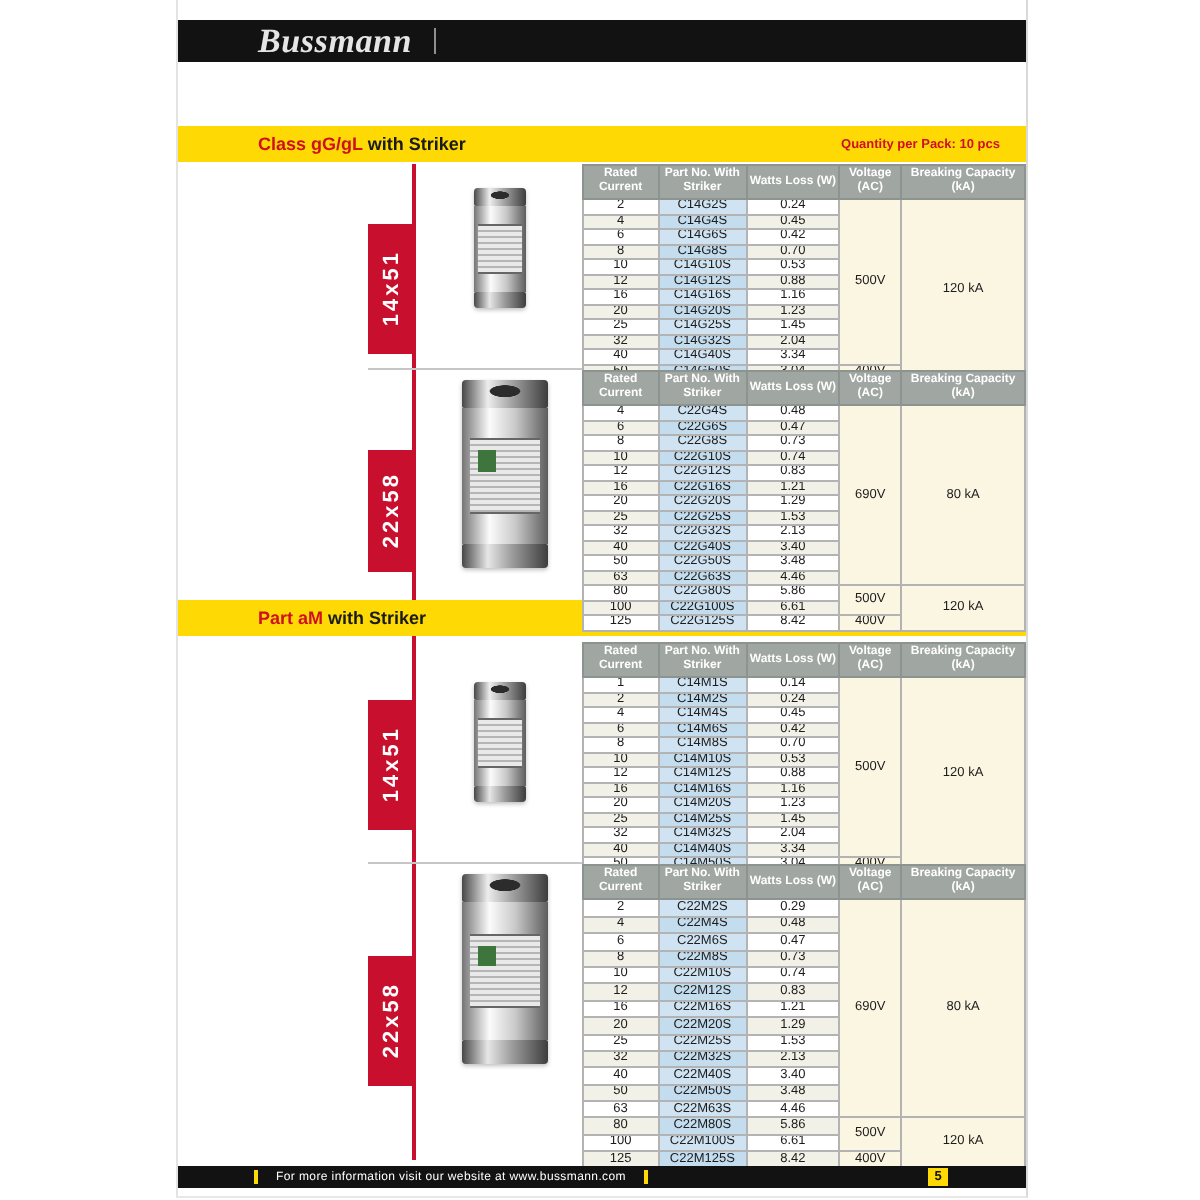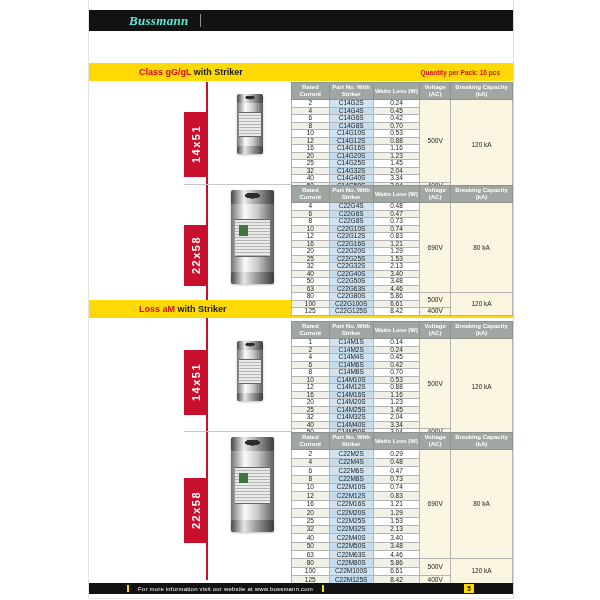--- a/index.html
+++ b/index.html
@@ -4,29 +4,29 @@
 <style>
   html,body{margin:0;padding:0;background:#fff;}
   .page{position:relative;width:600px;height:600px;background:#ffffff;overflow:hidden;
         font-family:"Liberation Sans",sans-serif;}
   .sheet{position:absolute;left:88px;top:0;width:424px;height:598px;background:#fff;
          border-left:1px solid #e3e3e3;border-right:1px solid #d9d9d9;border-bottom:1px solid #e8e8e8;}
 
   
   .topbar{position:absolute;left:0;top:10px;width:424px;height:21px;background:#121212;
           display:flex;align-items:center;box-sizing:border-box;}
-  .brand{margin-left:40px;color:#5eead4;font-family:"Liberation Serif",serif;
-         font-style:italic;font-weight:bold;font-size:13px;letter-spacing:.3px;}
+  .brand{margin-left:40px;color:#e5e5e5;font-family:"Liberation Serif",serif;
+         font-style:italic;font-weight:bold;font-size:17px;letter-spacing:.3px;}
   .topbar-sep{width:1px;height:13px;background:#8f8f8f;margin:0 9px 0 11px;}
   .topbar-title{color:#fff;font-size:7.5px;font-weight:bold;letter-spacing:.4px;}
 
   
   .band{position:absolute;left:0;width:424px;height:18px;background:#ffd903;
         display:flex;align-items:center;justify-content:space-between;
-        padding:0 13px 0 50px;box-sizing:border-box;}
+        padding:0 13px 0 40px;box-sizing:border-box;}
   .band.b1{top:63px;} .band.b2{top:300px;}
   .cls{font-size:9px;font-weight:bold;color:#cf1020;}
   .cls .suffix{color:#1a1a1a;}
   .qty{font-size:6.5px;font-weight:bold;color:#cf1020;}
 
   
   .redline{position:absolute;left:117px;width:2px;background:#c8102e;}
   .rl1{top:82px;height:218px;} .rl2{top:318px;height:262px;}
   .strip{position:absolute;left:95px;width:23px;background:#c8102e;color:#fff;
          display:flex;align-items:center;justify-content:center;}
@@ -92,21 +92,21 @@
       <span class="brand">Bussmann</span>
       <span class="topbar-sep"></span>
     </div>
 
     <div class="band b1">
       <span class="cls"><span>Class gG/gL</span><span class="suffix"> with Striker</span></span>
       <span class="qty">Quantity per Pack: 10 pcs</span>
     </div>
 
     <div class="band b2">
-      <span class="cls"><span>Loss aM</span><span class="suffix"> with Striker</span></span>
+      <span class="cls"><span>Part aM</span><span class="suffix"> with Striker</span></span>
       <span class="qty">Quantity per Pack: 10 pcs</span>
     </div>
 
     <div class="redline rl1"></div>
     <div class="redline rl2"></div>
 
     <div class="strip s1">
         <span>14x51</span>
       </div>
     <div class="strip s2">

